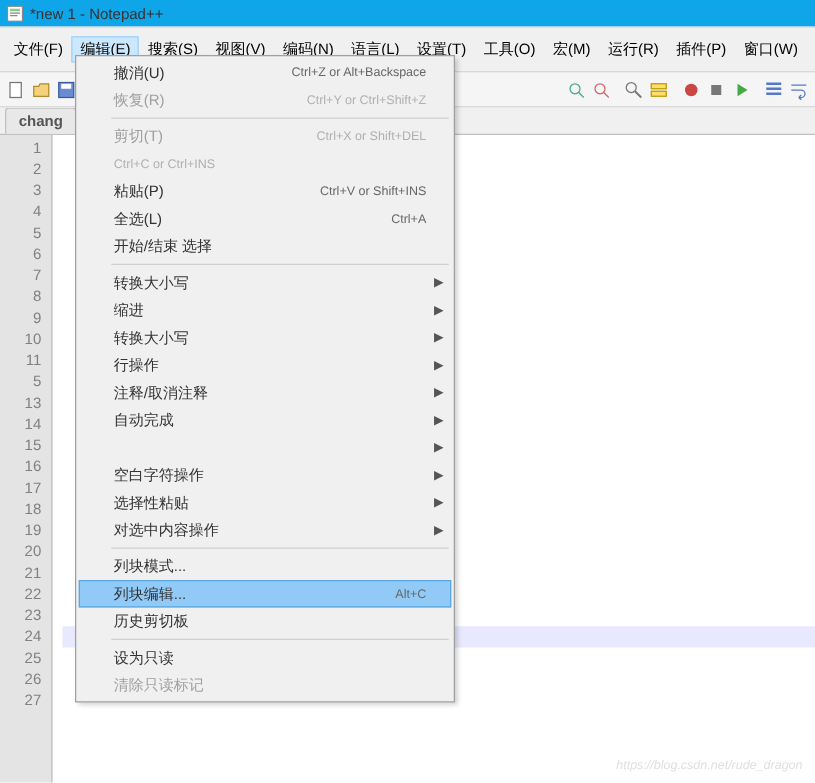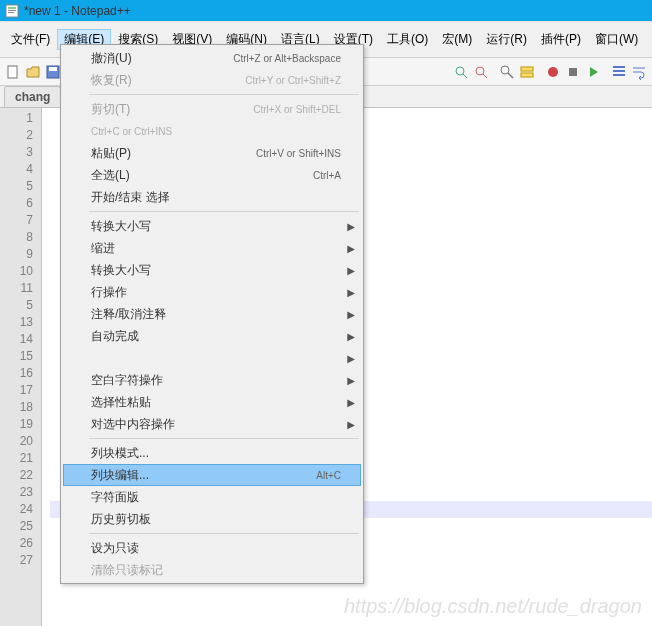--- a/index.html
+++ b/index.html
@@ -30,21 +30,21 @@
 .dropdown { position: absolute; left: 60px; top: 44px; width: 304px; background: #f0f0f0; border: 1px solid #a0a0a0; box-shadow: 2px 2px 4px rgba(0,0,0,0.2); z-index: 100; padding: 2px; }
 .dropdown .row { height: 22px; display: flex; align-items: center; padding: 0 20px 0 28px; color: #333; position: relative; }
 .dropdown .row.disabled { color: #a0a0a0; justify-content: space-between; }
 .dropdown .row.highlight { background: #91c9f7; border: 1px solid #5aa7e0; padding: 0 19px 0 27px; }
 .dropdown .row .label { flex: 1; }
 .dropdown .row .shortcut { color: #666; font-size: 10px; }
 .dropdown .row.disabled .shortcut { color: #b0b0b0; }
 .dropdown .row .arrow { position: absolute; right: 6px; color: #555; font-size: 10px; }
 .dropdown .sep { height: 1px; background: #d0d0d0; margin: 3px 2px 3px 26px; }
 
-.watermark { position: absolute; right: 10px; bottom: 8px; color: #e0e0e0; font-size: 20px; font-style: italic; font-family: Arial; }
+.watermark { position: absolute; right: 10px; bottom: 8px; color: #e0e0e0; font-size: 10px; font-style: italic; font-family: Arial; }
 </style>
 </head>
 <body>
 
 <div class="titlebar">
   <span class="app-icon">
     <svg width="16" height="16" viewBox="0 0 16 16">
         <rect x="2" y="2" width="12" height="12" fill="#fff" stroke="#888"></rect>
         <rect x="4" y="4" width="8" height="2" fill="#8c8"></rect>
         <rect x="4" y="7" width="8" height="1" fill="#888"></rect>
@@ -283,23 +283,20 @@
     </div>
     <div class="sep"></div>
     <div class="row">
       <span class="label">列块模式...</span>
     </div>
     <div class="row highlight">
       <span class="label">列块编辑...</span>
       <span class="shortcut">Alt+C</span>
     </div>
     <div class="row">
-      <span class="label">字符面版</span>
-    </div>
-    <div class="row">
       <span class="label">历史剪切板</span>
     </div>
     <div class="sep"></div>
     <div class="row">
       <span class="label">设为只读</span>
     </div>
     <div class="row disabled">
       <span class="label">清除只读标记</span>
     </div>
   </div>

